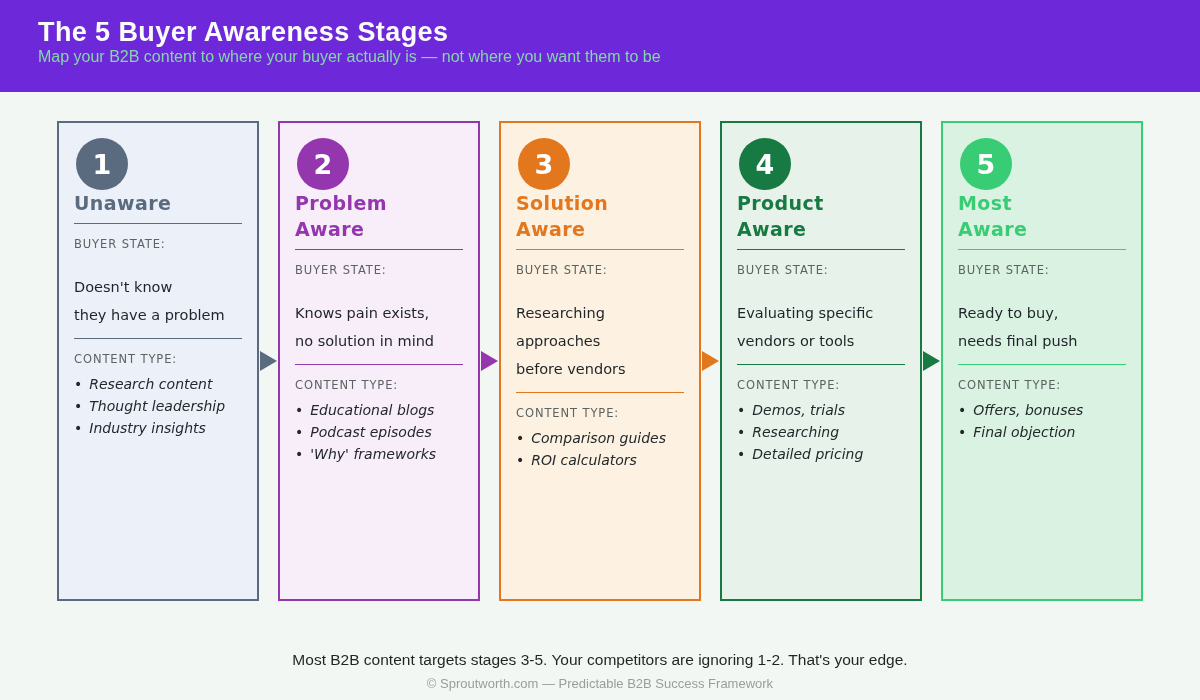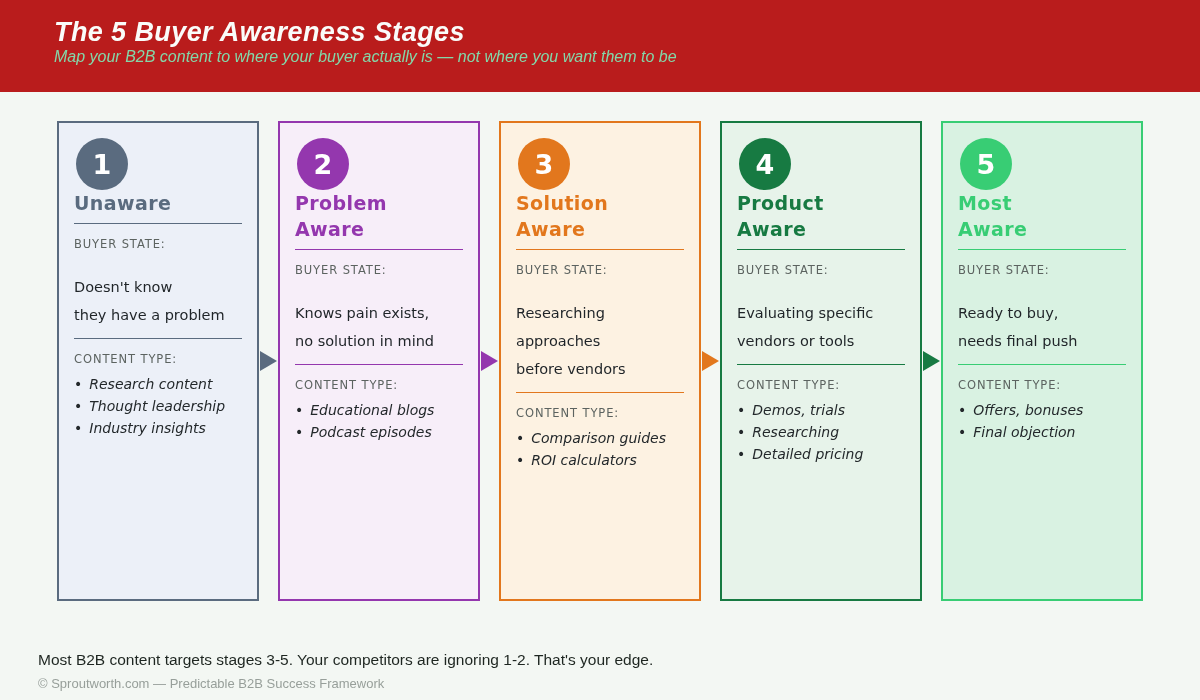--- a/index.html
+++ b/index.html
@@ -6,23 +6,22 @@
   html, body { width: 1200px; height: 700px; }
   body {
     background: #f3f7f3;
     font-family: "DejaVu Sans", sans-serif;
     overflow: hidden;
   }
 
   
   .header {
     height: 92px;
-    background: #b91c1c;
-    padding: 17px 38px 0 54px;
-    font-style: italic;
+    background: #6d28d9;
+    padding: 17px 38px 0 38px;
   }
   .header h1 {
     font-family: "Liberation Sans", sans-serif;
     font-size: 27px;
     font-weight: 700;
     color: #fafcfa;
     letter-spacing: 0.4px;
   }
   .header p {
     font-family: "Liberation Sans", sans-serif;
@@ -98,21 +97,21 @@
   .arrow {
     align-self: center;
     width: 0;
     height: 0;
     border-top: 10px solid transparent;
     border-bottom: 10px solid transparent;
     border-left: 17px solid var(--arrow-color);
   }
 
   
-  .footer { margin: 50px 38px 0 38px; }
+  .footer { margin: 50px 38px 0 38px; text-align: center; }
   .footer .highlight {
     font-family: "Liberation Sans", sans-serif;
     font-size: 15.5px;
     color: #1e2621;
   }
   .footer .copyright {
     margin-top: 7px;
     font-family: "Liberation Sans", sans-serif;
     font-size: 13px;
     color: #979f9a;
@@ -152,20 +151,21 @@
 Aware</h2>
     <hr class="rule first">
     <div class="label">BUYER STATE:</div>
     <div class="state">Knows pain exists,
 no solution in mind</div>
     <hr class="rule second">
     <div class="label">CONTENT TYPE:</div>
     <div class="bullets">
       <div class="bullet">Educational blogs</div>
       <div class="bullet">Podcast episodes</div>
+      <div class="bullet">'Why' frameworks</div>
     </div>
   </section>
 
   <div class="arrow" style="--arrow-color: #9437ae;"></div>
 
   <section class="card" style="--accent: #e2771d; --bg: #fdf2e2;">
     <div class="badge">3</div>
     <h2>Solution
 Aware</h2>
     <hr class="rule first">

